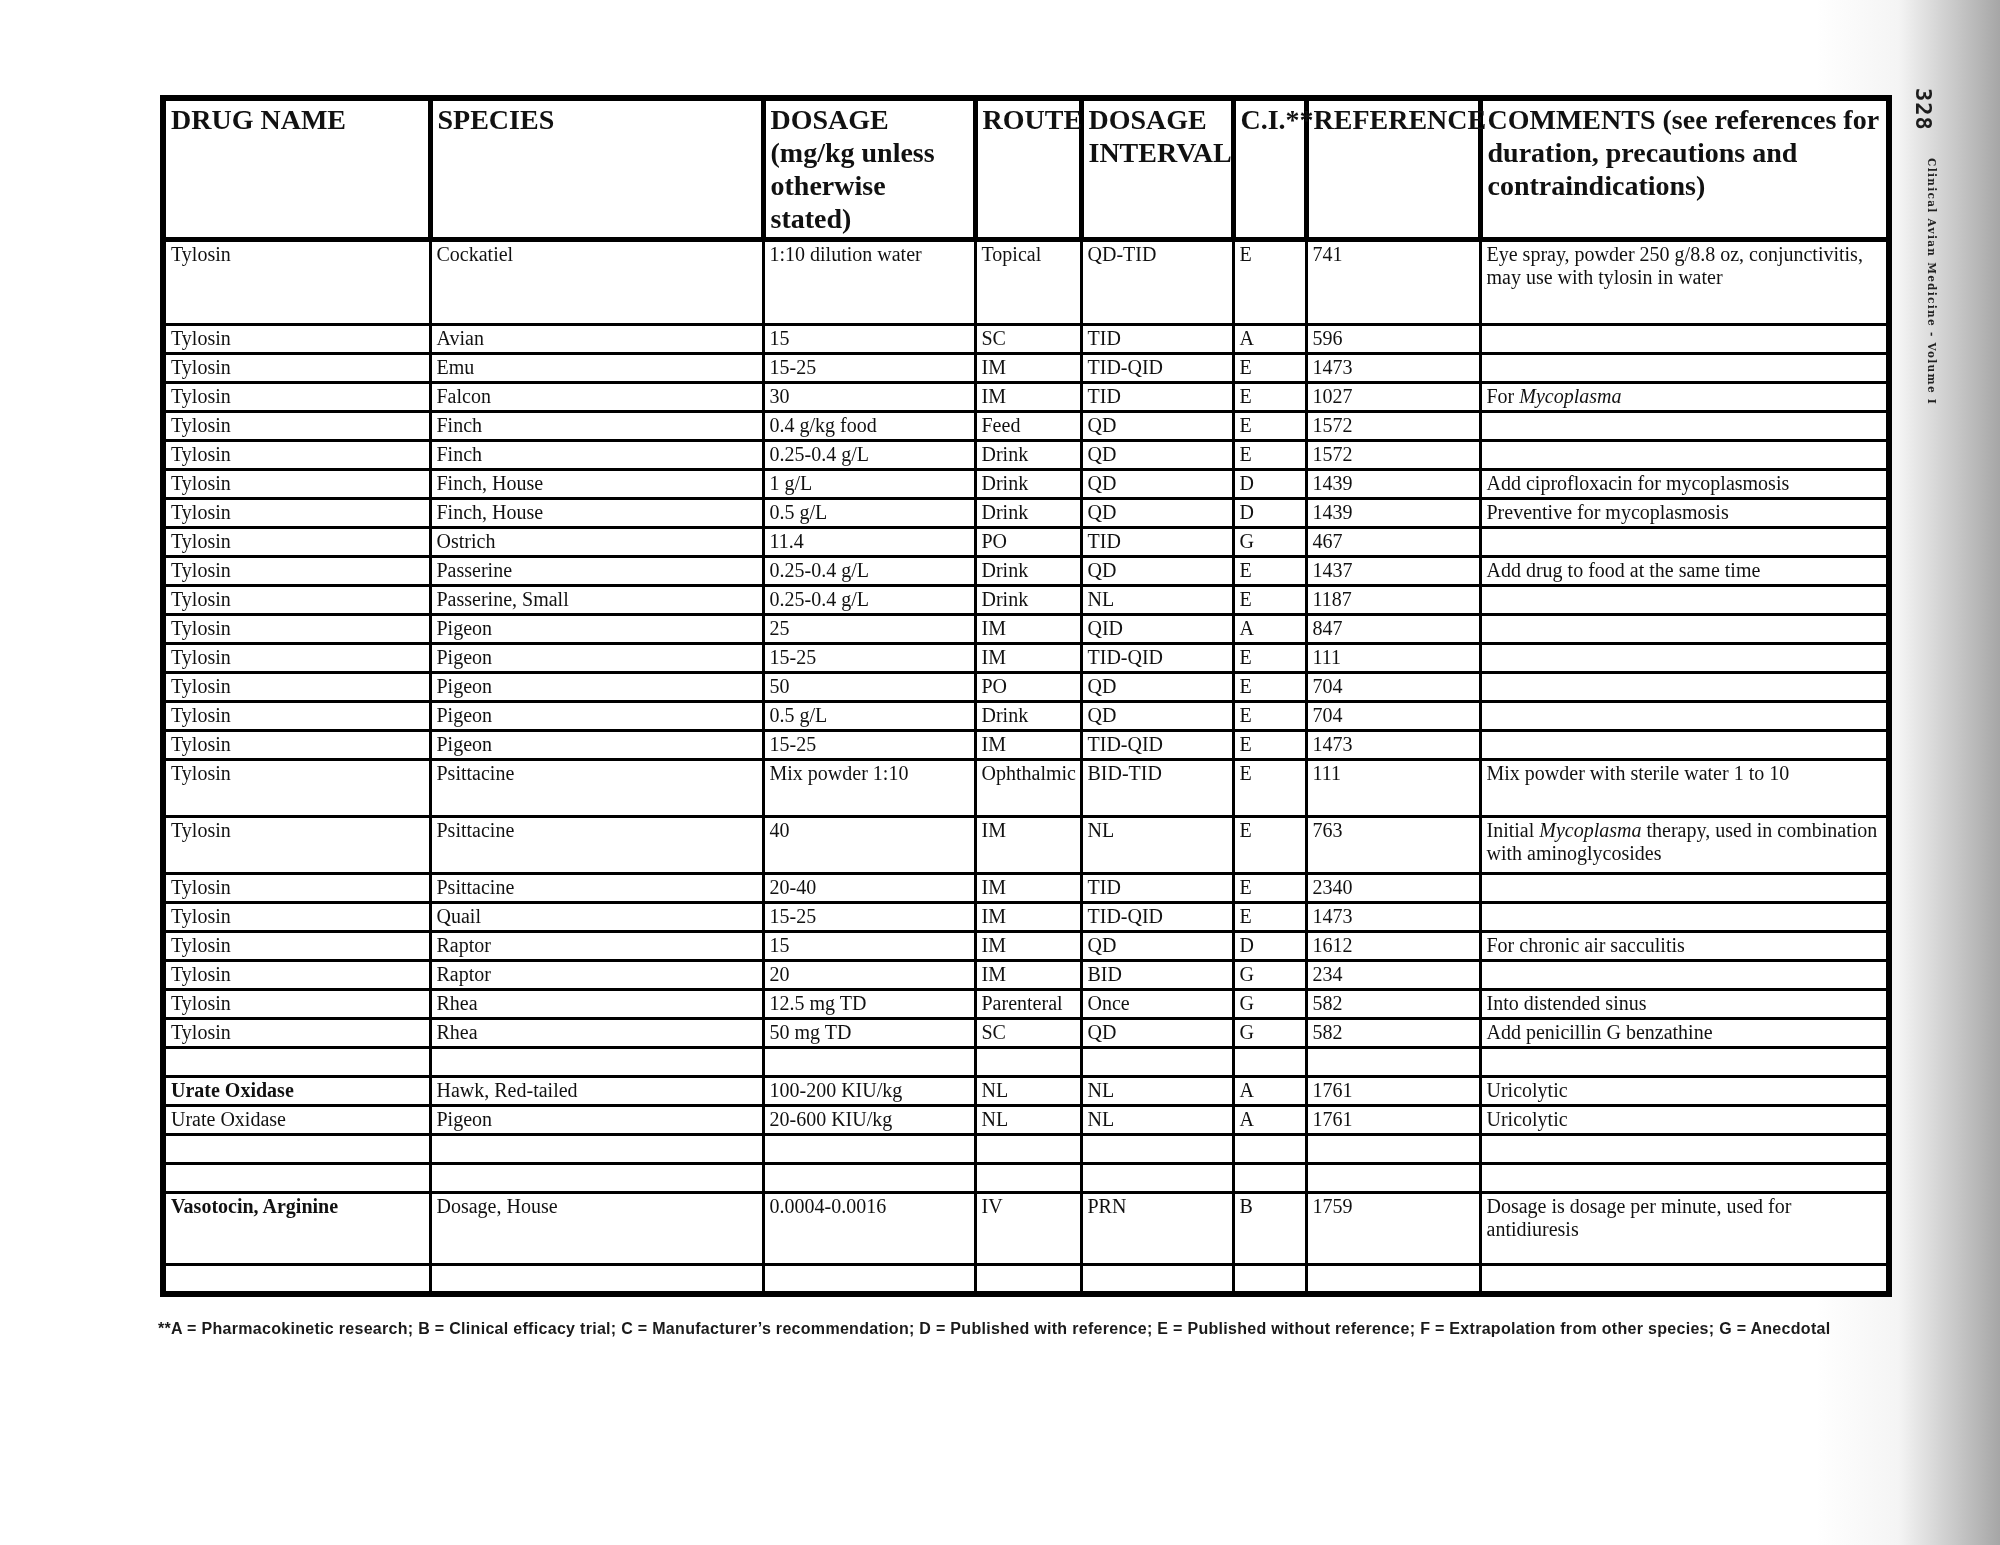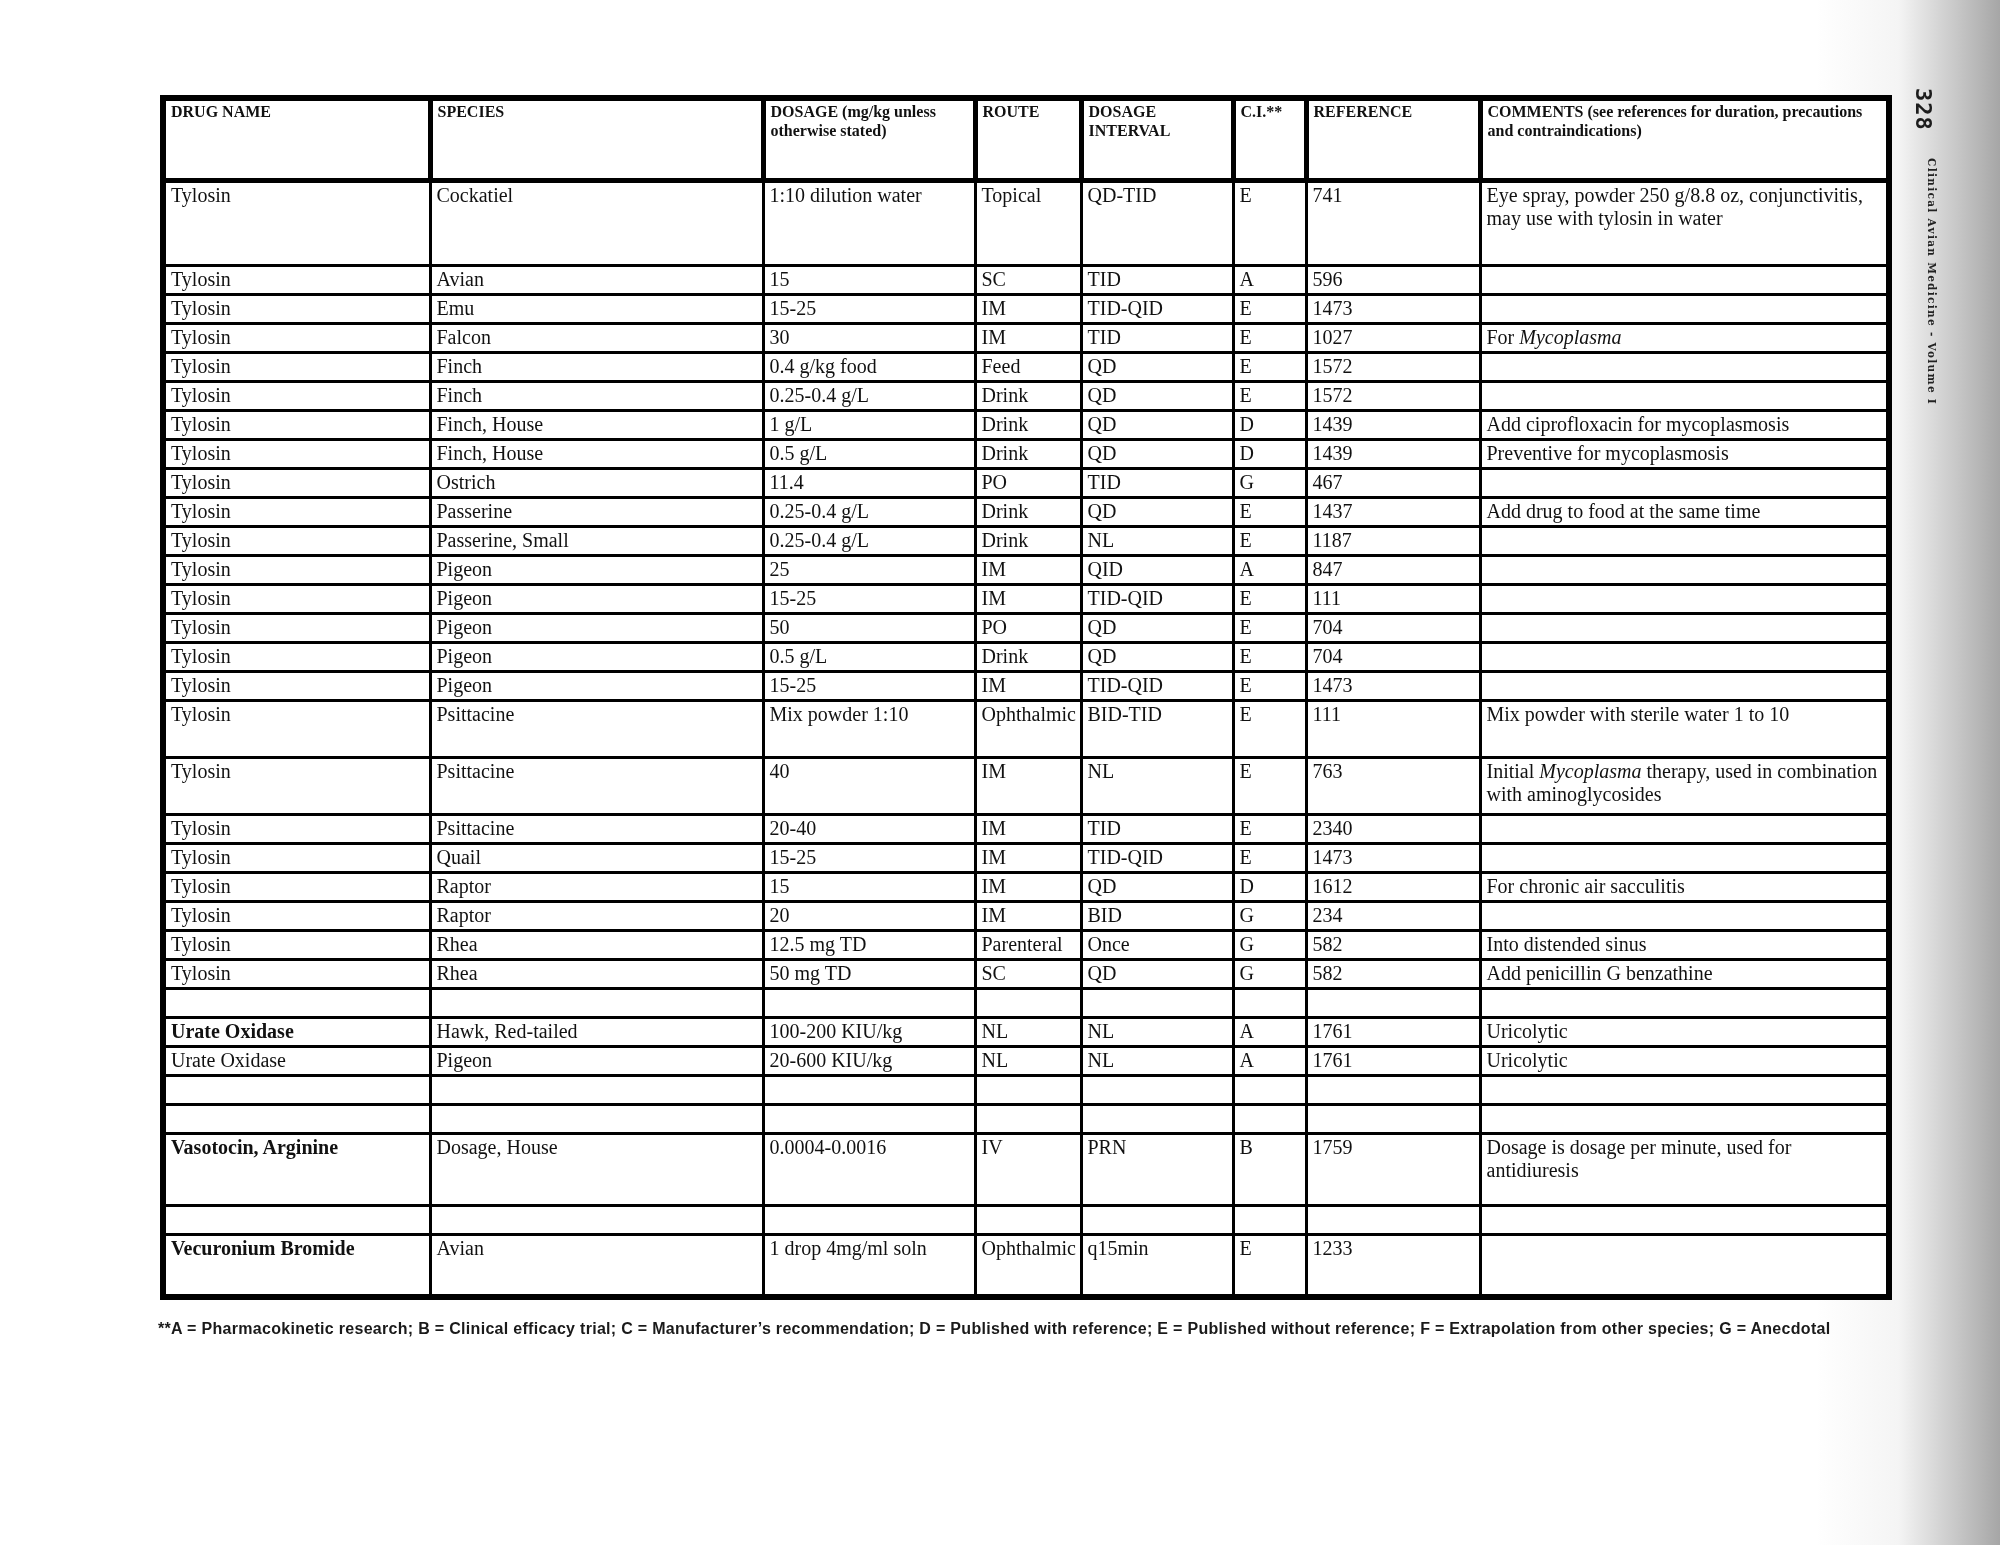--- a/index.html
+++ b/index.html
@@ -14,21 +14,21 @@
     background:linear-gradient(to right, rgba(150,150,150,0) 0%, rgba(150,150,150,0.10) 45%, #a6a6a6 100%);
     z-index:0;
   }
   
   table.drug-table{
     position:absolute;left:160px;top:95px;width:1726px;
     border-collapse:collapse;table-layout:fixed;z-index:1;
     background:#fff;
   }
   table.drug-table th{
-    border:5px solid #000;font-weight:bold;font-size:16px;line-height:1.18;
+    border:5px solid #000;font-weight:bold;font-size:28px;line-height:1.18;
     text-align:left;vertical-align:top;padding:2px 4px 2px 5px;
     font-family:"Liberation Serif","DejaVu Serif",serif;
   }
   table.drug-table td{
     border:3px solid #000;font-size:20px;line-height:1.15;
     text-align:left;vertical-align:top;padding:1px 4px 0 5px;
     font-family:"Liberation Serif","DejaVu Serif",serif;
     overflow:hidden;white-space:normal;
   }
   table.drug-table{border:6px solid #000;}
@@ -386,29 +386,19 @@
       <tr style="height: 29px;">
         <td></td>
         <td></td>
         <td></td>
         <td></td>
         <td></td>
         <td></td>
         <td></td>
         <td></td>
       </tr>
-      <tr style="height: 63px;">
-        <td class="bold-drug">Vecuronium Bromide</td>
-        <td>Avian</td>
-        <td>1 drop 4mg/ml soln</td>
-        <td>Ophthalmic</td>
-        <td>q15min</td>
-        <td>E</td>
-        <td>1233</td>
-        <td></td>
-      </tr>
     </tbody>
 </table>
 
 <div class="footnote">**A = Pharmacokinetic research; B = Clinical efficacy trial; C = Manufacturer’s recommendation; D = Published with reference; E = Published without reference; F = Extrapolation from other species; G = Anecdotal</div>
 
 <div class="page-number">328</div>
 <div class="spine-title">Clinical Avian Medicine - Volume I</div>
 
 </body></html>

